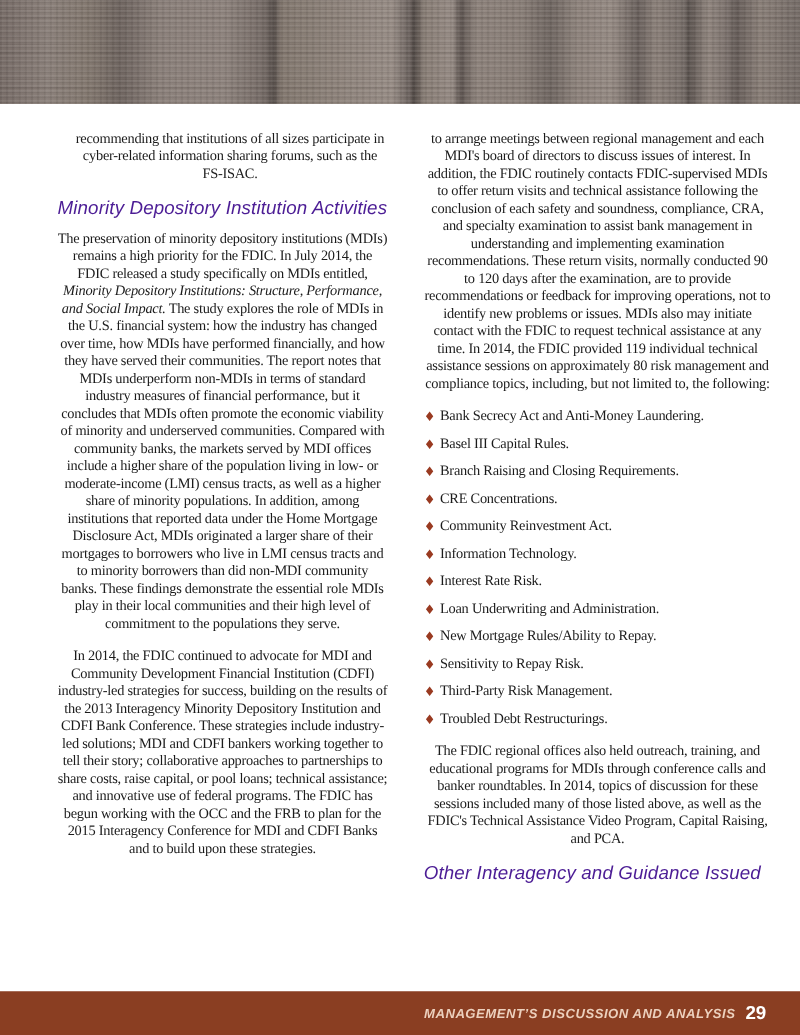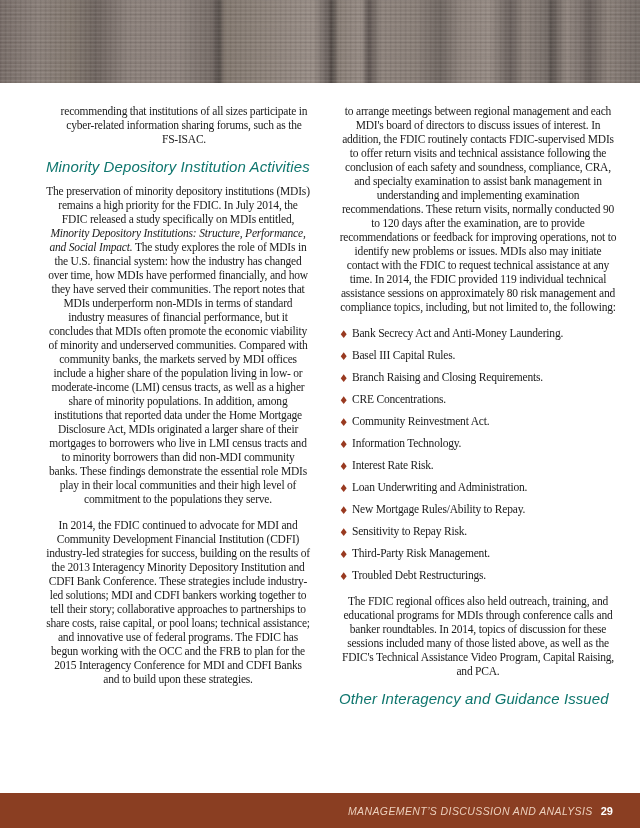--- a/index.html
+++ b/index.html
@@ -67,21 +67,21 @@
   .cont-indent { padding-left: 12px; }
   .italic { font-style: italic; }
 
   .section-heading {
     font-family: "Liberation Sans", sans-serif;
     font-style: italic;
     font-weight: normal;
     font-size: 15px;
     line-height: 18px;
     letter-spacing: 0.1px;
-    color: #0f766e;
+    color: #4c1d95;
     margin: 10px 0 8px 0;
   }
   .section-heading.first { margin-top: 8px; }
 
   .bullet-list {
     list-style: none;
     margin: 0 0 12px 0;
     padding: 0;
   }
   .bullet-item {
@@ -112,25 +112,26 @@
     justify-content: flex-end;
     padding-right: 27px;
     z-index: 5;
   }
   .footer-label {
     font-family: "Liberation Sans", sans-serif;
     font-style: italic;
     font-size: 10.5px;
     letter-spacing: 0.4px;
     color: #ecd0bd;
+    font-weight: bold;
   }
   .footer-page {
     font-family: "Liberation Sans", sans-serif;
     font-weight: bold;
-    font-size: 11px;
+    font-size: 15px;
     color: #ffffff;
     margin-left: 8px;
   }
 </style>
 </head>
 <body>
 
 <div class="page">
 
   <div class="header-texture"></div>

